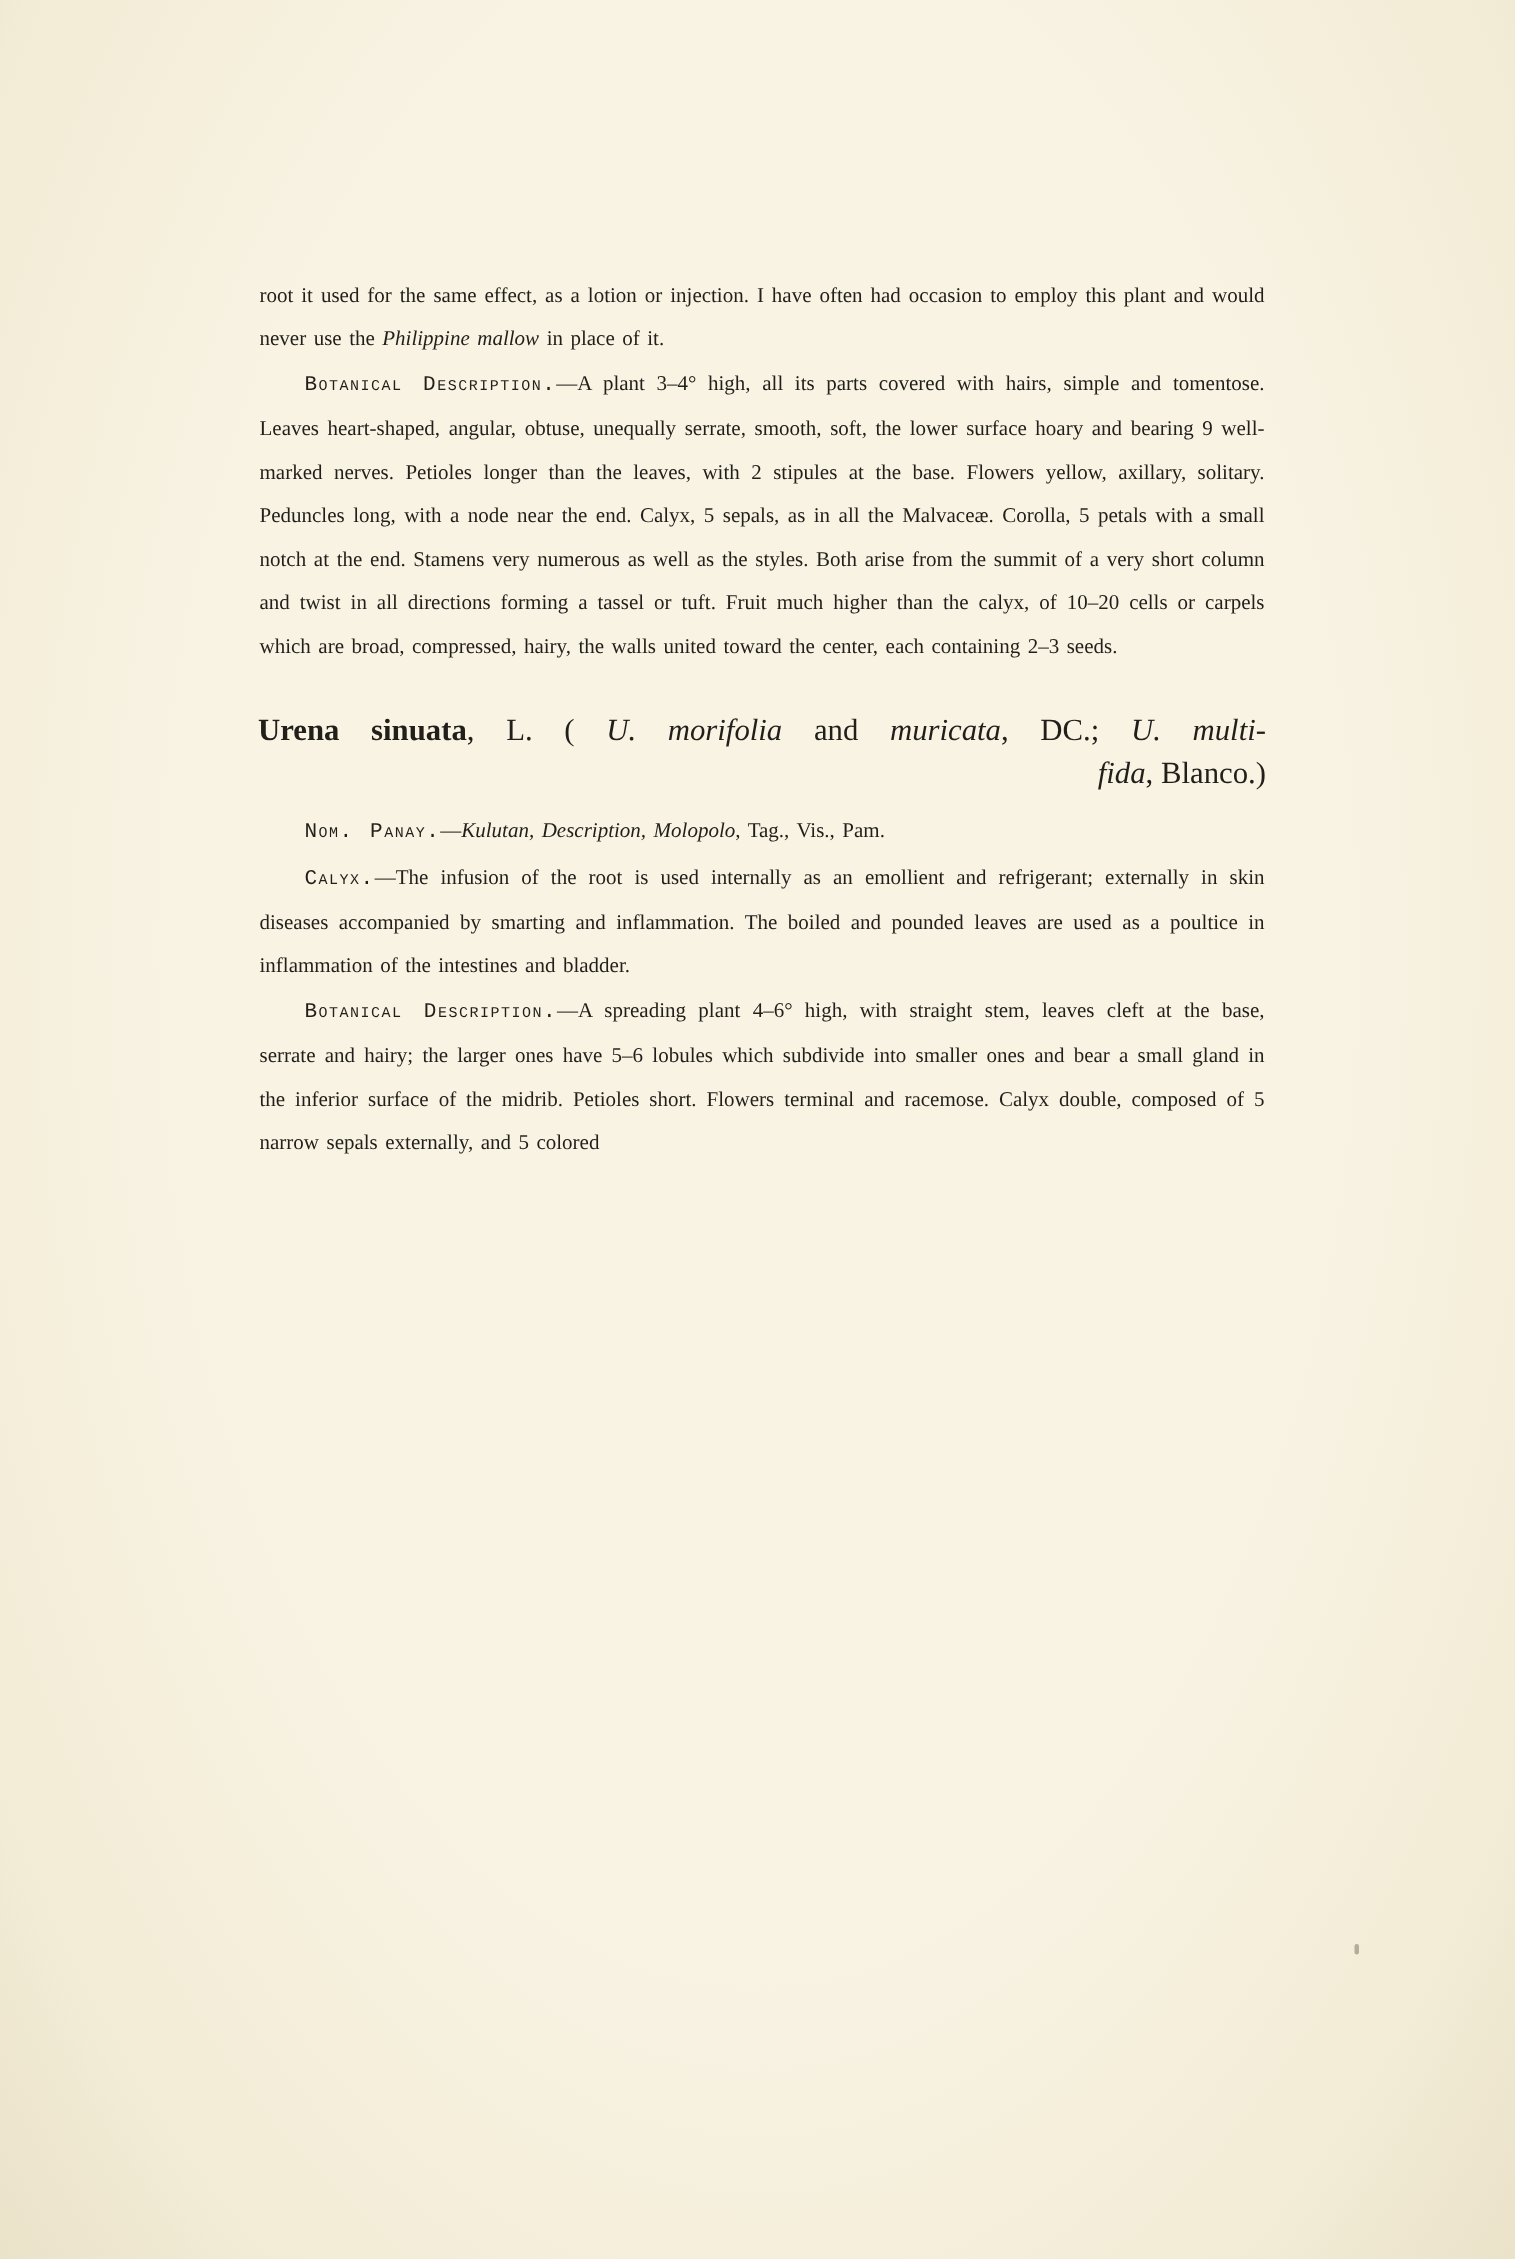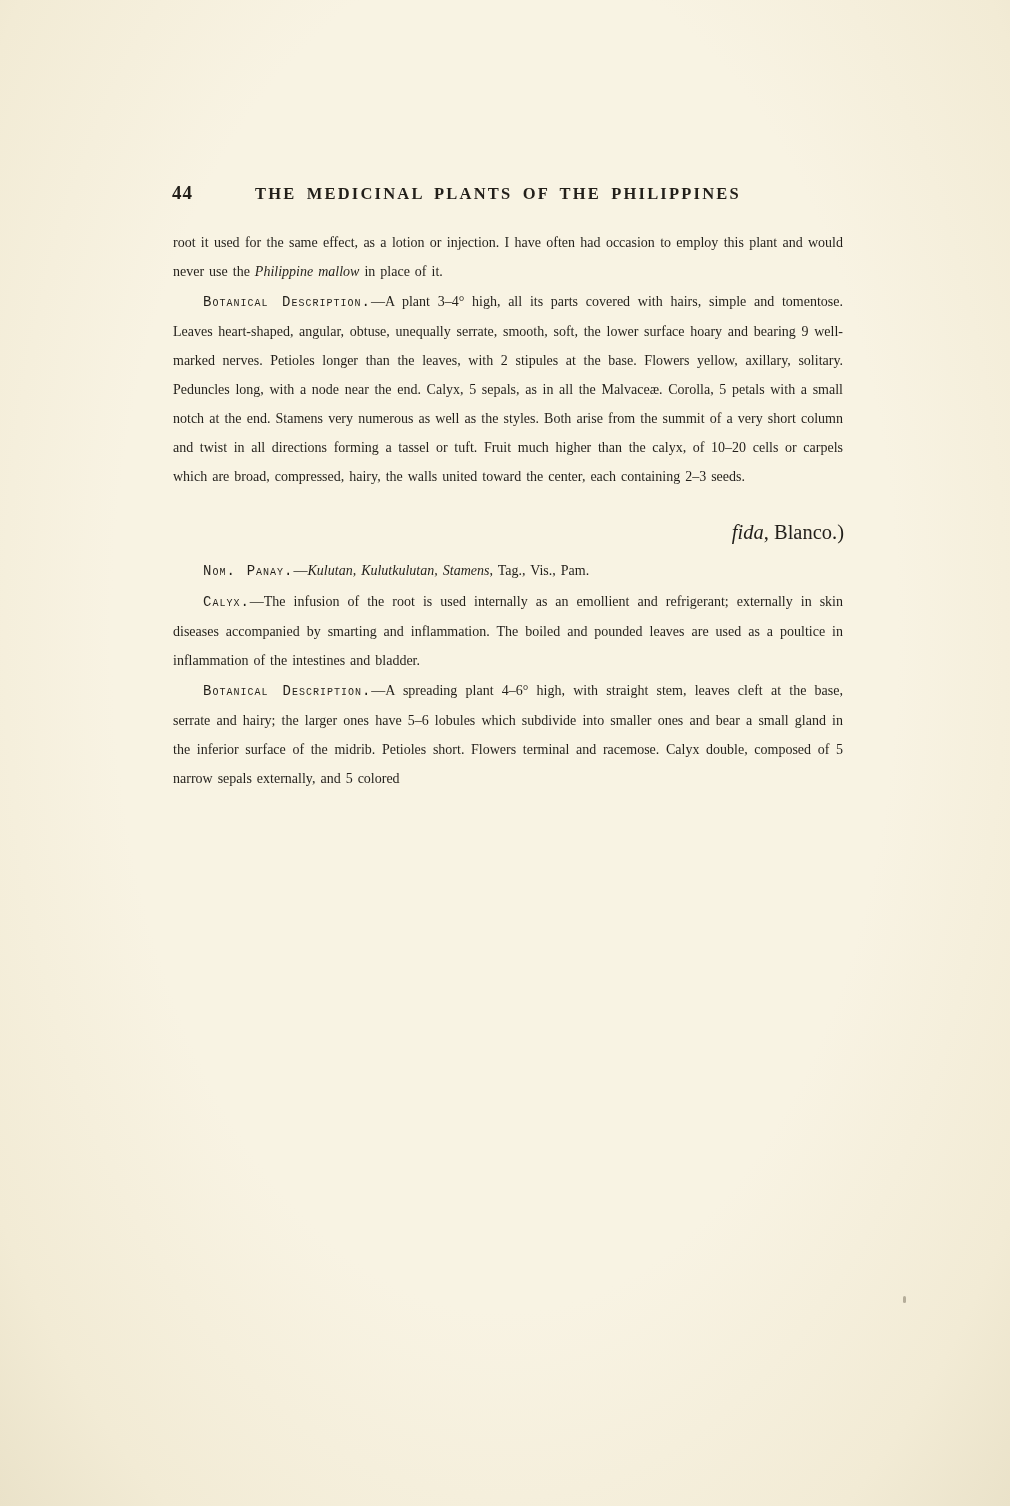--- a/index.html
+++ b/index.html
@@ -74,35 +74,32 @@
     opacity: 0.6;
   }
 </style>
 </head>
 <body>
 
 <div class="paper"></div>
 
 <div class="page-body">
 
-  <div class="page-header">
-    <span class="page-number">44</span>
-    <span class="running-title">THE MEDICINAL PLANTS OF THE PHILIPPINES</span>
-  </div>
 
   <p class="para"><span>root it used for the same effect, as a lotion or injection.  I have often had occasion to employ this plant and would never use the </span><span class="it">Philippine mallow</span><span> in place of it.</span></p>
 
   <p class="para indent"><span class="sc">Botanical Description.</span><span>—A plant 3–4° high, all its parts covered with hairs, simple and tomentose.  Leaves heart-shaped, angular, obtuse, unequally serrate, smooth, soft, the lower surface hoary and bearing 9 well-marked nerves.  Petioles longer than the leaves, with 2 stipules at the base.  Flowers yellow, axillary, solitary.  Peduncles long, with a node near the end.  Calyx, 5 sepals, as in all the Malvaceæ.  Corolla, 5 petals with a small notch at the end.  Stamens very numerous as well as the styles.  Both arise from the summit of a very short column and twist in all directions forming a tassel or tuft.  Fruit much higher than the calyx, of 10–20 cells or carpels which are broad, compressed, hairy, the walls united toward the center, each containing 2–3 seeds.</span></p>
 
 
   <div class="species-heading">
+    <div class="species-line1"><span class="bd">Urena sinuata</span><span>, L.  ( </span><span class="it">U. morifolia</span><span> and </span><span class="it">muricata</span><span>, DC.;  </span><span class="it">U. multi-</span></div>
     <div class="species-line2"><span class="it">fida</span><span>, Blanco.)</span></div>
   </div>
 
-  <p class="para indent"><span class="sc">Nom. Panay.</span><span>—</span><span class="it">Kulutan, Kulutkulutan, Stamens</span><span>, Tag., Vis., Pam.</span></p>
+  <p class="para indent"><span class="sc">Nom. Panay.</span><span>—</span><span class="it">Kulutan, Description, Molopolo</span><span>, Tag., Vis., Pam.</span></p>
 
   <p class="para indent"><span class="sc">Calyx.</span><span>—The infusion of the root is used internally as an emollient and refrigerant; externally in skin diseases accompanied by smarting and inflammation.  The boiled and pounded leaves are used as a poultice in inflammation of the intestines and bladder.</span></p>
 
   <p class="para indent"><span class="sc">Botanical Description.</span><span>—A spreading plant 4–6° high, with straight stem, leaves cleft at the base, serrate and hairy; the larger ones have 5–6 lobules which subdivide into smaller ones and bear a small gland in the inferior surface of the midrib.  Petioles short.  Flowers terminal and racemose.  Calyx double, composed of 5 narrow sepals externally, and 5 colored</span></p>
 
 </div>
 
 <div class="stray-mark"></div>
 
 </body></html>

